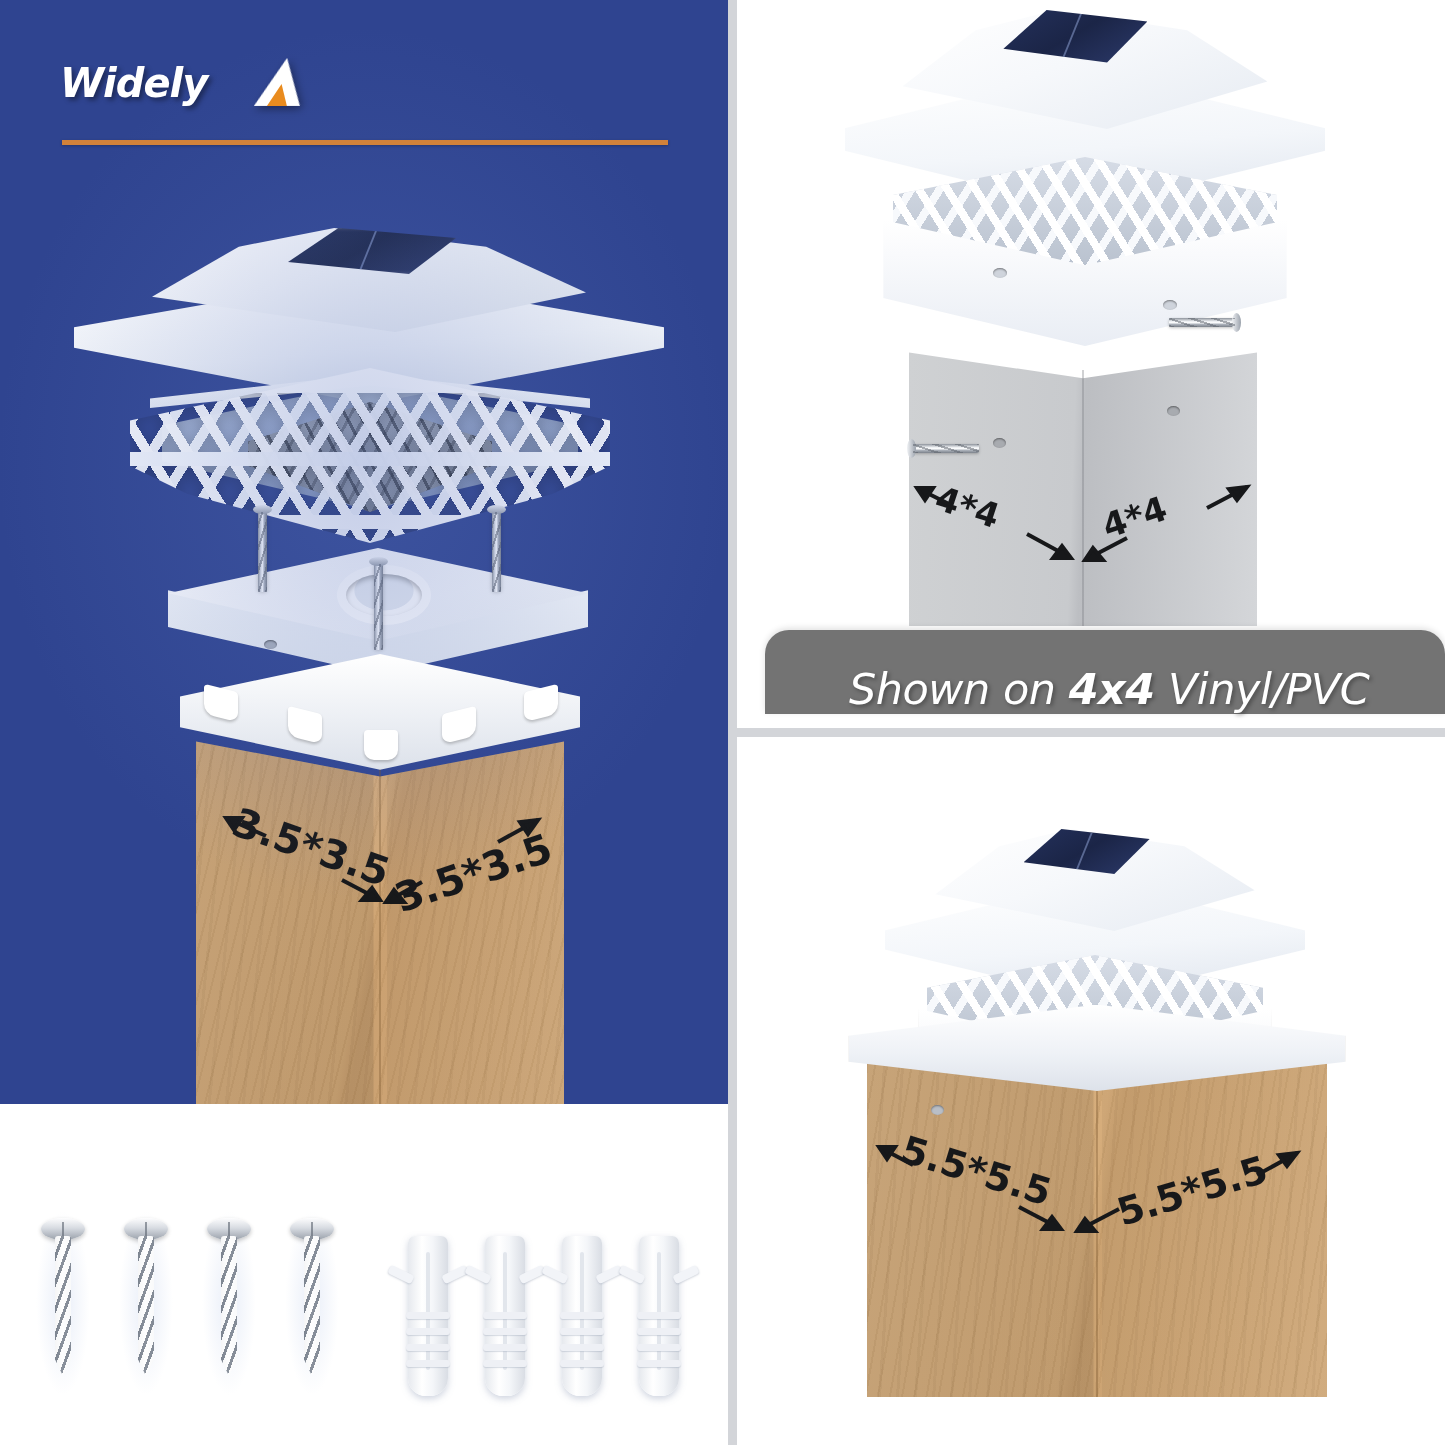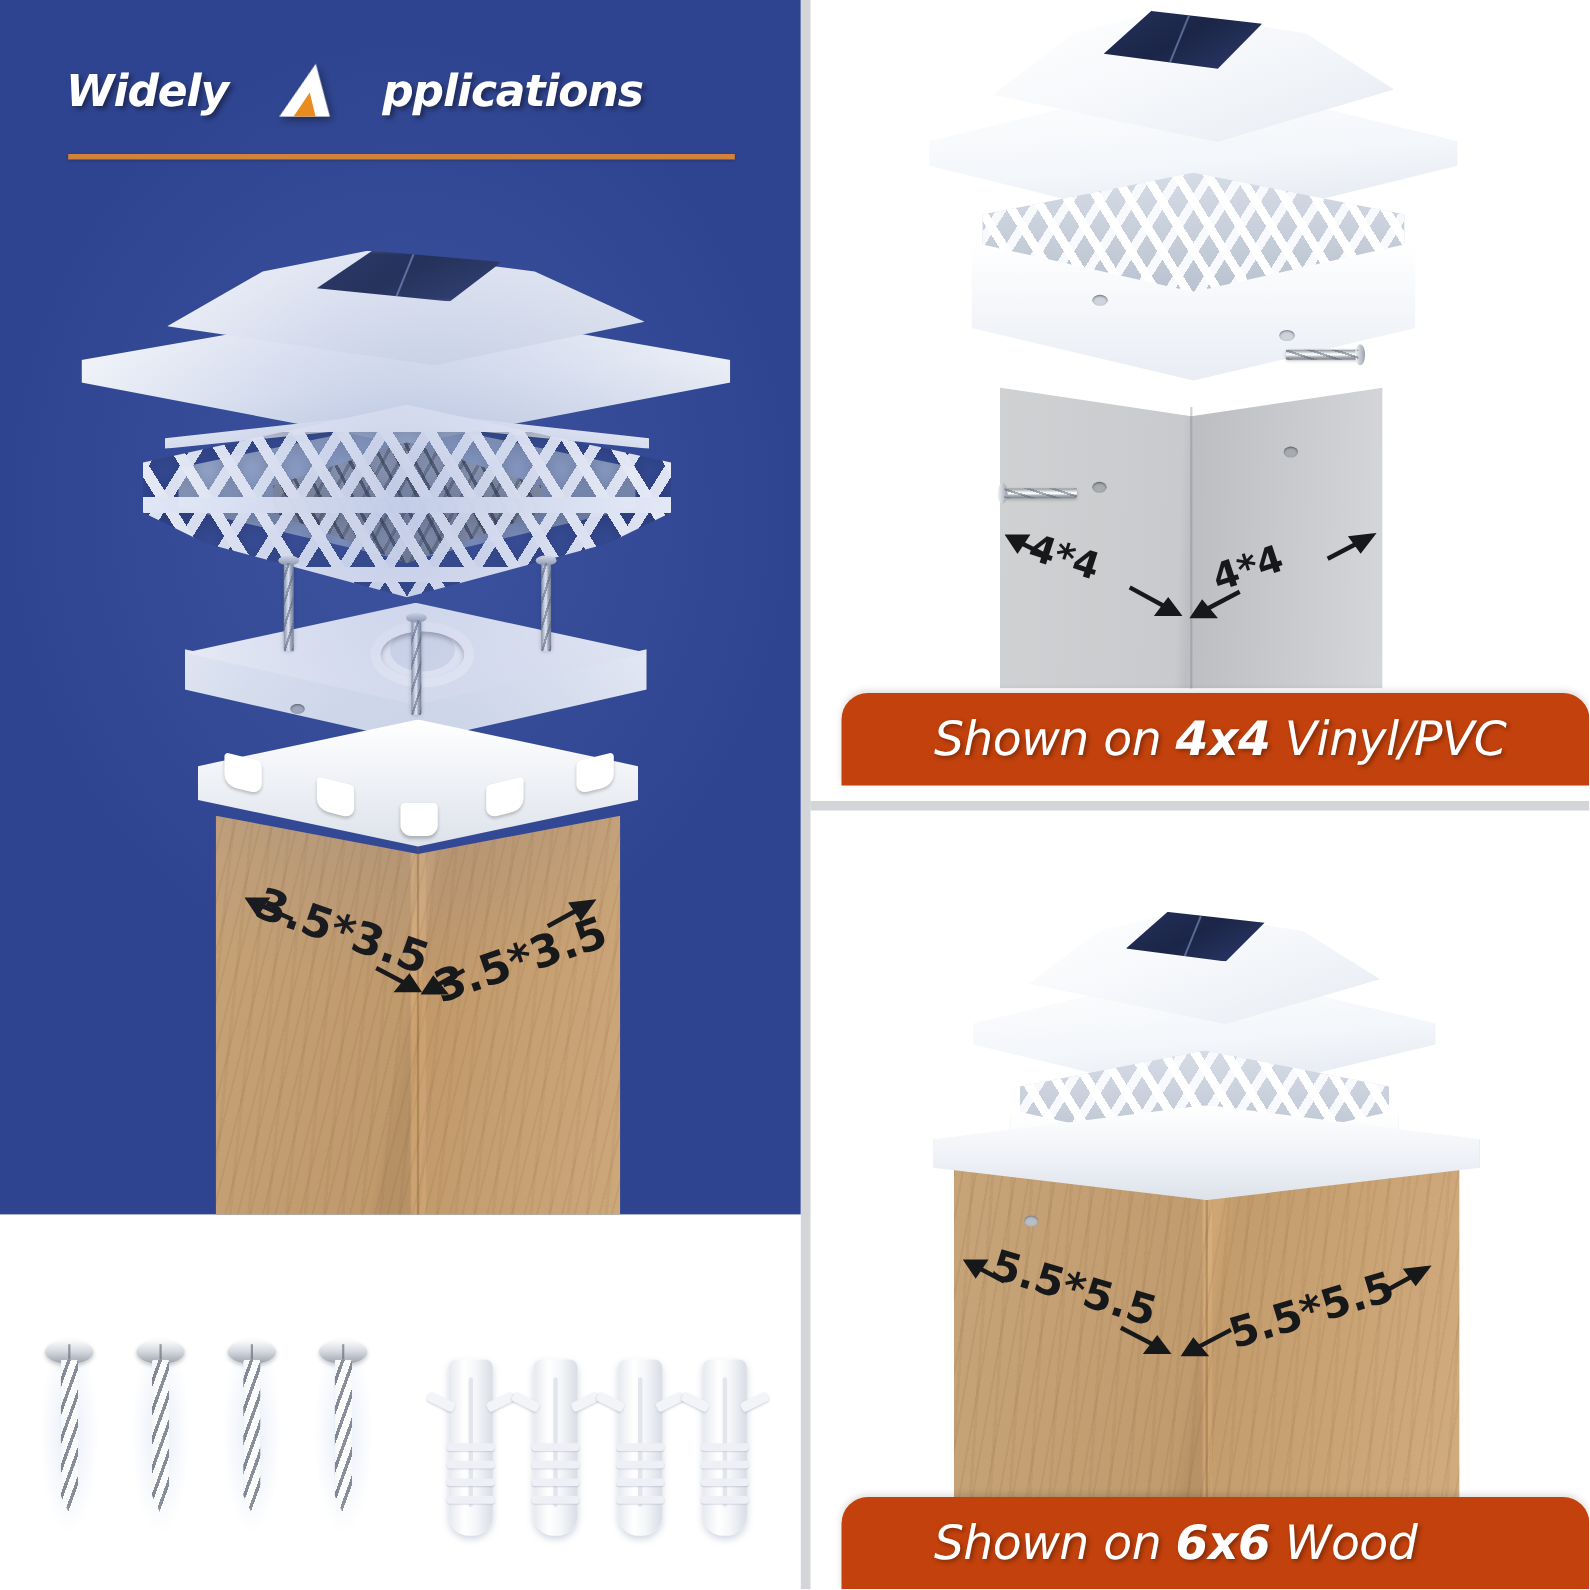--- a/index.html
+++ b/index.html
@@ -201,22 +201,22 @@
   
   .vdiv{position:absolute;left:728px;top:0;width:9px;height:1445px;background:#d3d5d9;}
   .hdiv{position:absolute;left:737px;top:728px;width:708px;height:9px;background:#d3d5d9;}
 
   
   .rt{position:absolute;left:737px;top:0;width:708px;height:728px;background:#ffffff;overflow:hidden;}
   .rb{position:absolute;left:737px;top:737px;width:708px;height:708px;background:#ffffff;overflow:hidden;}
 
   
   .cap-blue{
-    position:absolute;height:84px;background:#c2410c;border-radius:24px 24px 0 0;
-    display:flex;align-items:center;z-index:8;box-shadow:0 -2px 6px rgba(0,0,0,.12);
+    position:absolute;height:84px;background:#737373;border-radius:24px 24px 0 0;
+    display:flex;align-items:flex-end;z-index:8;box-shadow:0 -2px 6px rgba(0,0,0,.12);
   }
   .cap-blue .txt{margin-left:84px;}
 
   
   .cap2{position:absolute;}
   .cap2 .c-top{
     position:absolute;left:12%;top:0;width:76%;height:34%;
     background:linear-gradient(160deg,#ffffff 0%,#f6f8fb 45%,#e6ebf2 100%);
     clip-path:polygon(42% 0%, 78% 17%, 100% 60%, 56% 100%, 0% 64%, 20% 17%);
   }
@@ -302,21 +302,20 @@
 
     <div class="left-hero">
 
       <div class="title-wrap">
         <div class="title-line">
           <span>Widely</span>
           <span class="title-a">
             <span class="outer"></span>
               <span class="inner"></span>
           </span>
-          <span>pplications</span>
         </div>
       </div>
       <div class="title-rule"></div>
 
       <div class="assembly">
 
         <div class="cap">
           <div class="cap-brim"></div>
           <div class="cap-top"></div>
           <div class="solar"></div>
@@ -519,20 +518,15 @@
         <polygon points="142,410 158,410 150,422"></polygon>
         <line x1="282" y1="470" x2="324" y2="492"></line>
         <polygon points="324,492 306,492 315,480"></polygon>
         <line x1="340" y1="494" x2="382" y2="472"></line>
         <polygon points="340,494 358,494 348,482"></polygon>
         <line x1="520" y1="438" x2="560" y2="416"></line>
         <polygon points="560,416 542,418 550,429"></polygon>
       </g>
     </svg>
 
-    <div class="cap-blue" style="left:28px;top:624px;width:680px;">
-      <div class="txt caption-txt">
-        <span class="reg">Shown on </span><b>6x6</b><span class="reg"> Wood</span>
-      </div>
-    </div>
   </div>
 
 </div>
 
 </body></html>

